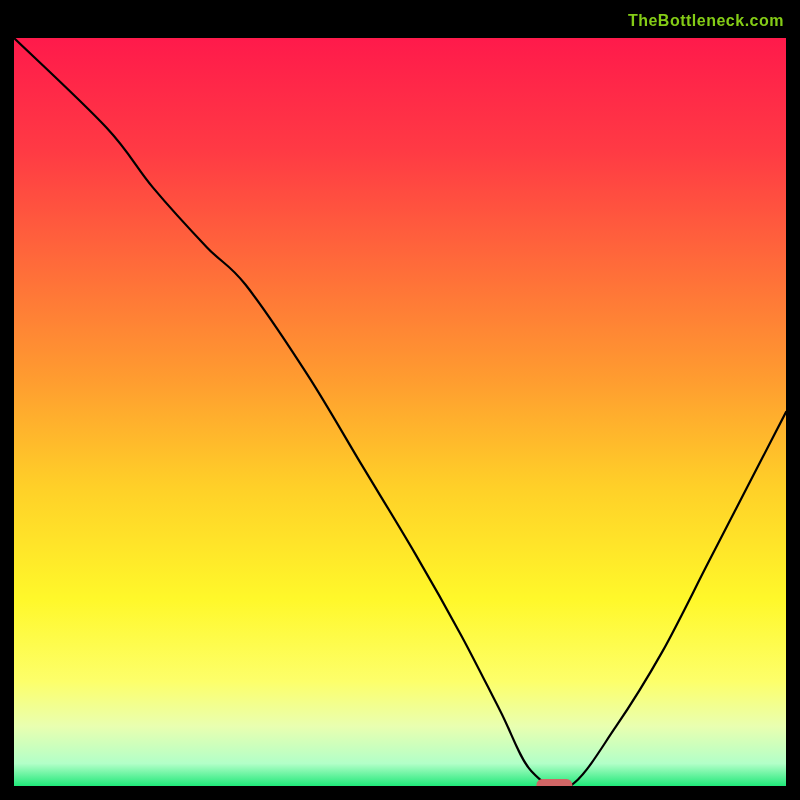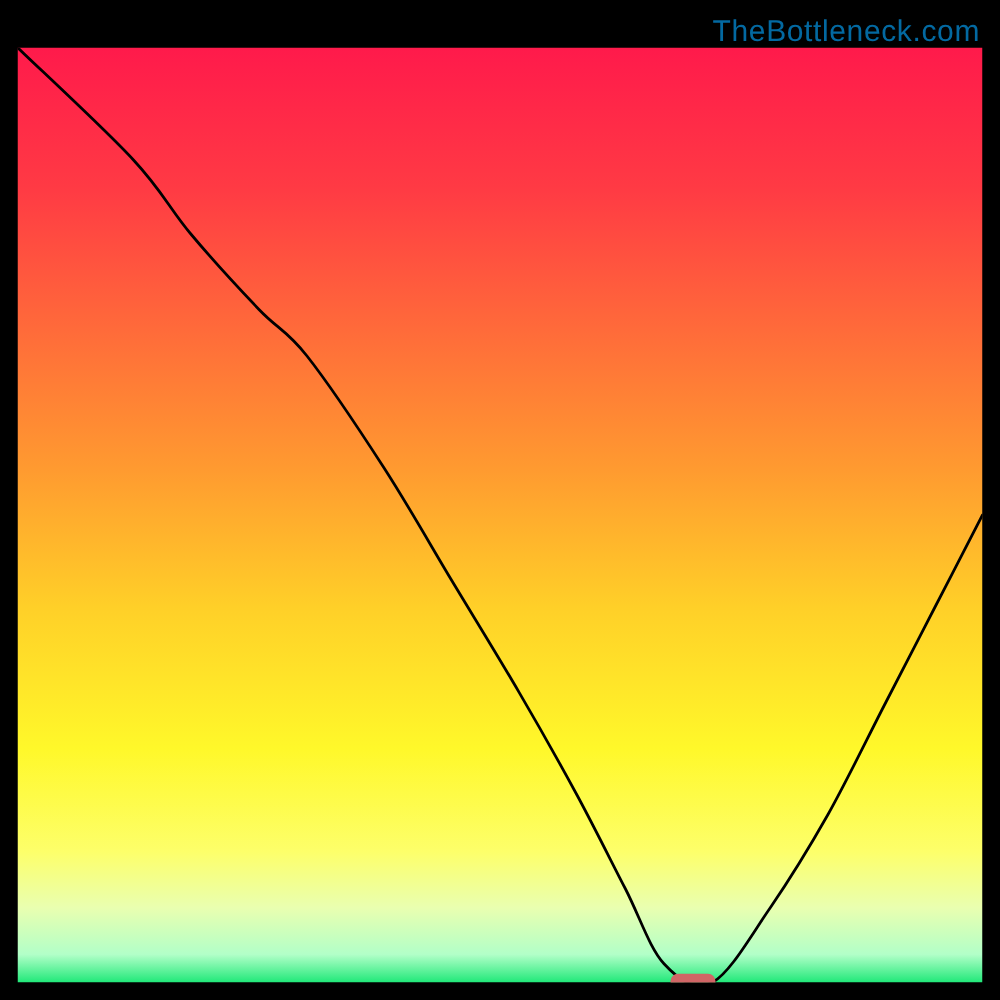--- a/index.html
+++ b/index.html
@@ -15,25 +15,25 @@
     left: 14px;
     top: 14px;
     width: 772px;
     height: 772px;
     background: #000;
   }
   .watermark {
     position: absolute;
     top: -2px;
     right: 2px;
-    color: #0369a1;
+    color: #84cc16;
     font-family: Arial, Helvetica, sans-serif;
-    font-size: 24px;
+    font-size: 16px;
     letter-spacing: 0.5px;
-    font-weight: 400;
+    font-weight: 700;
   }
   .plot {
     position: absolute;
     left: 0;
     top: 24px;
     width: 772px;
     height: 748px;
   }
   svg { display: block; }
 </style>

